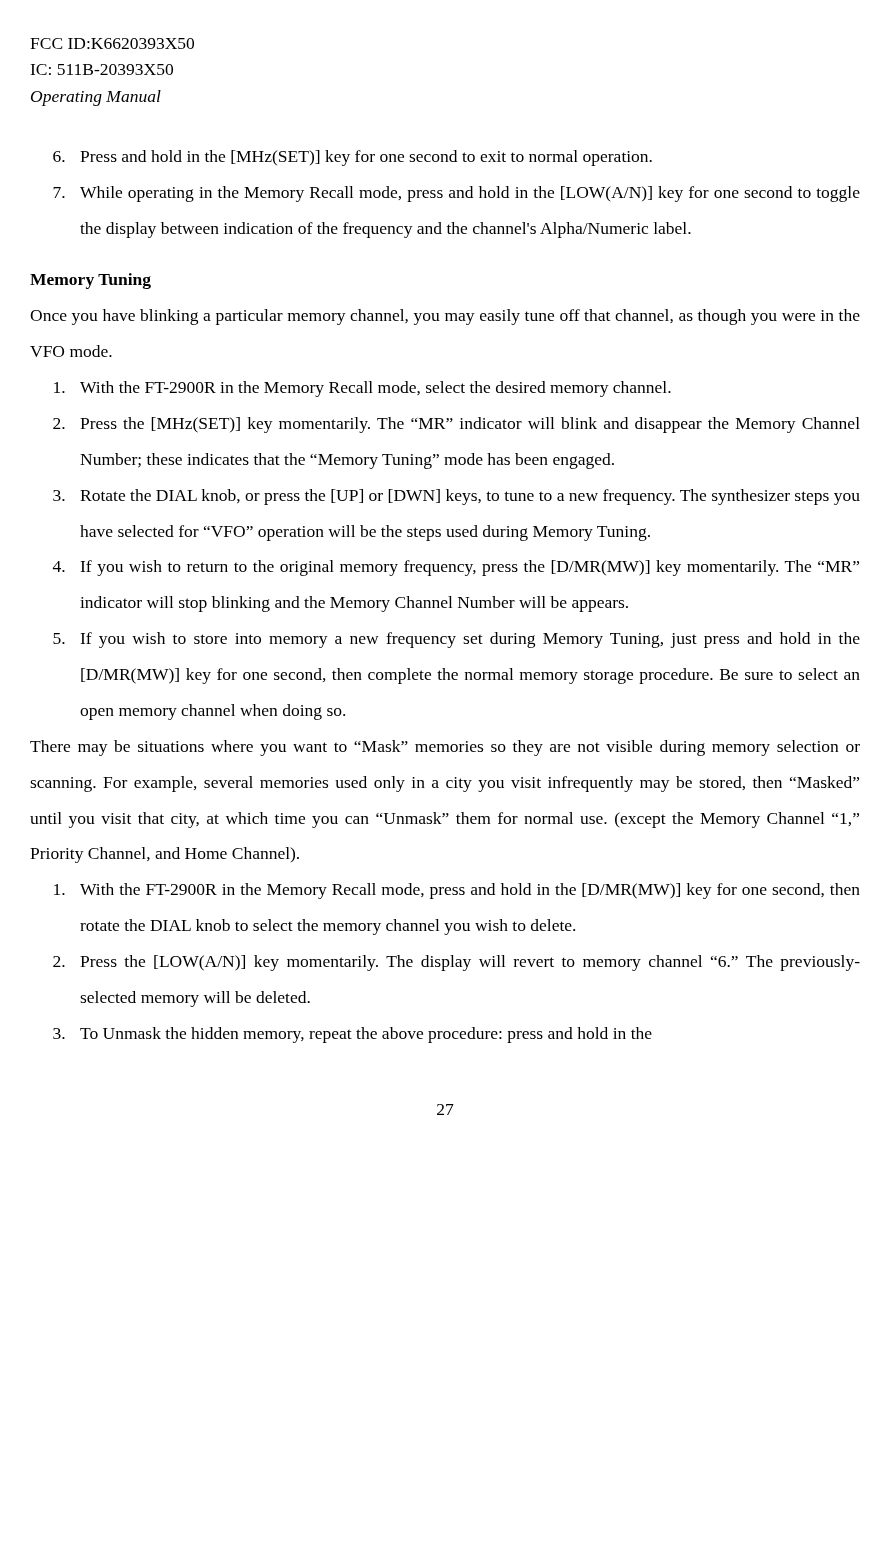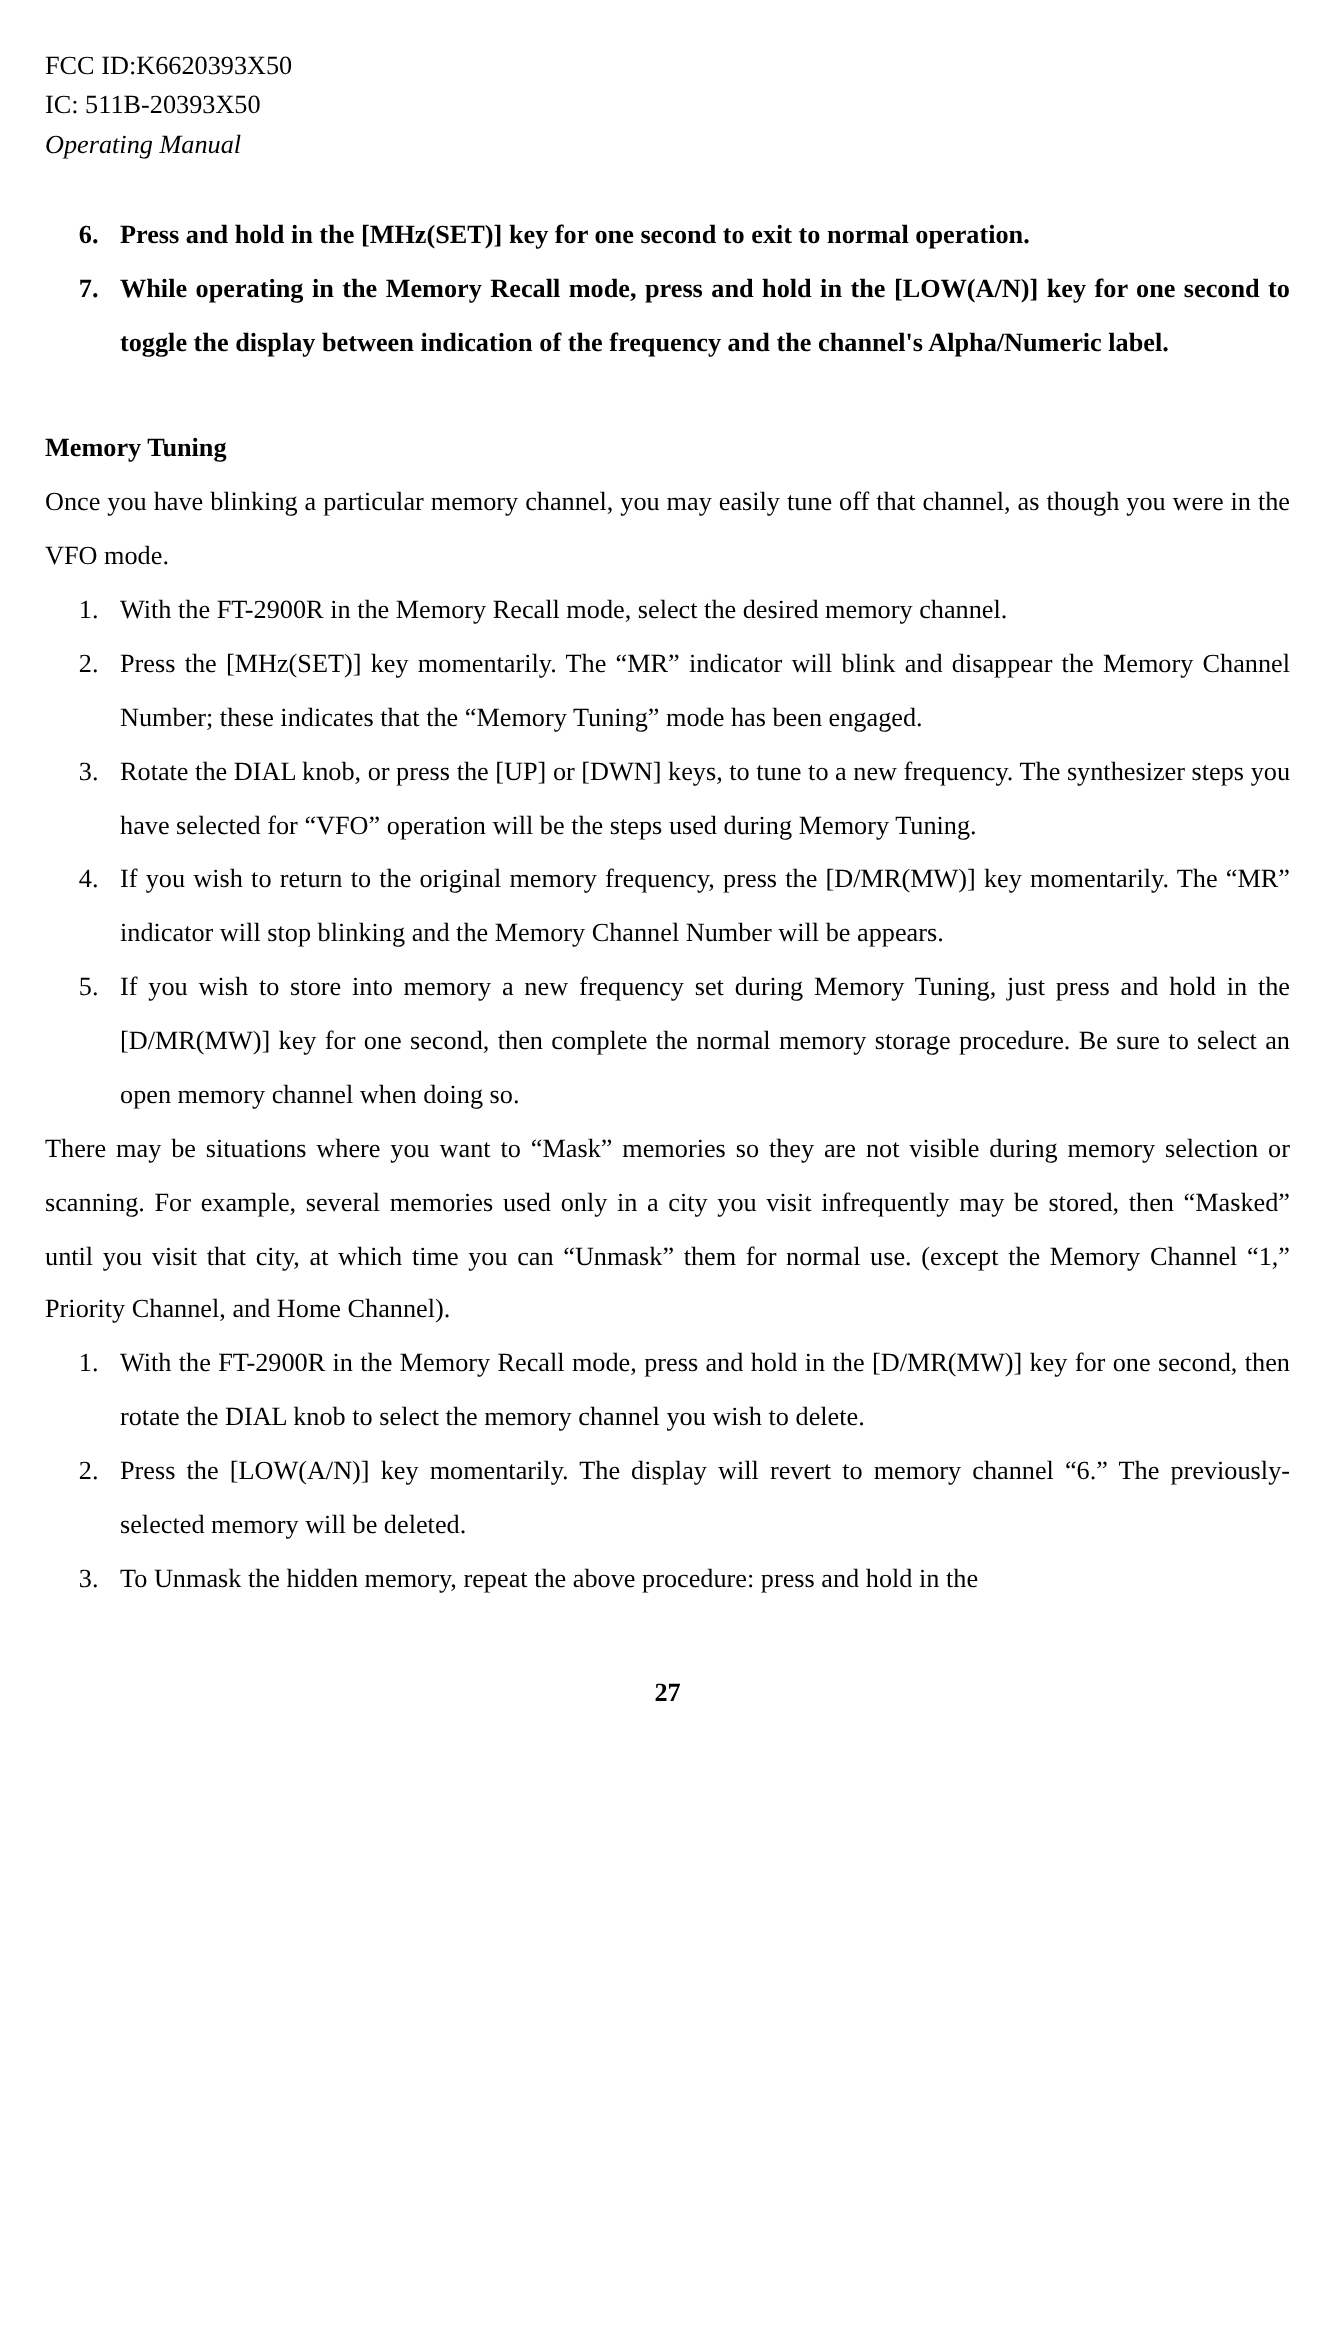--- a/index.html
+++ b/index.html
@@ -23,44 +23,42 @@
     }
     ol.continued {
       list-style-type: decimal;
       margin: 0;
       padding-left: 40px;
     }
     ol.continued > li {
       padding-left: 10px;
       text-align: justify;
       margin-bottom: 0;
-      font-weight: bold;
     }
     .section-heading {
       font-weight: bold;
-      margin-top: 35px;
+      margin-top: 16px;
       margin-bottom: 0;
     }
     .intro-para {
       text-align: justify;
       margin: 0;
     }
     ol.numbered {
       list-style-type: decimal;
       margin: 0;
       padding-left: 40px;
     }
     ol.numbered > li {
       padding-left: 10px;
       text-align: justify;
     }
     .page-number {
       text-align: center;
       margin-top: 40px;
-      font-weight: bold;
     }
   </style>
 </head>
 <body>
 
 <div class="page">
   <div class="header">
     <div>FCC ID:K6620393X50</div>
     <div style="padding-right: 45px;">IC: 511B-20393X50</div>
     <div style="padding-right: 80px; font-style: italic;">Operating Manual</div>

